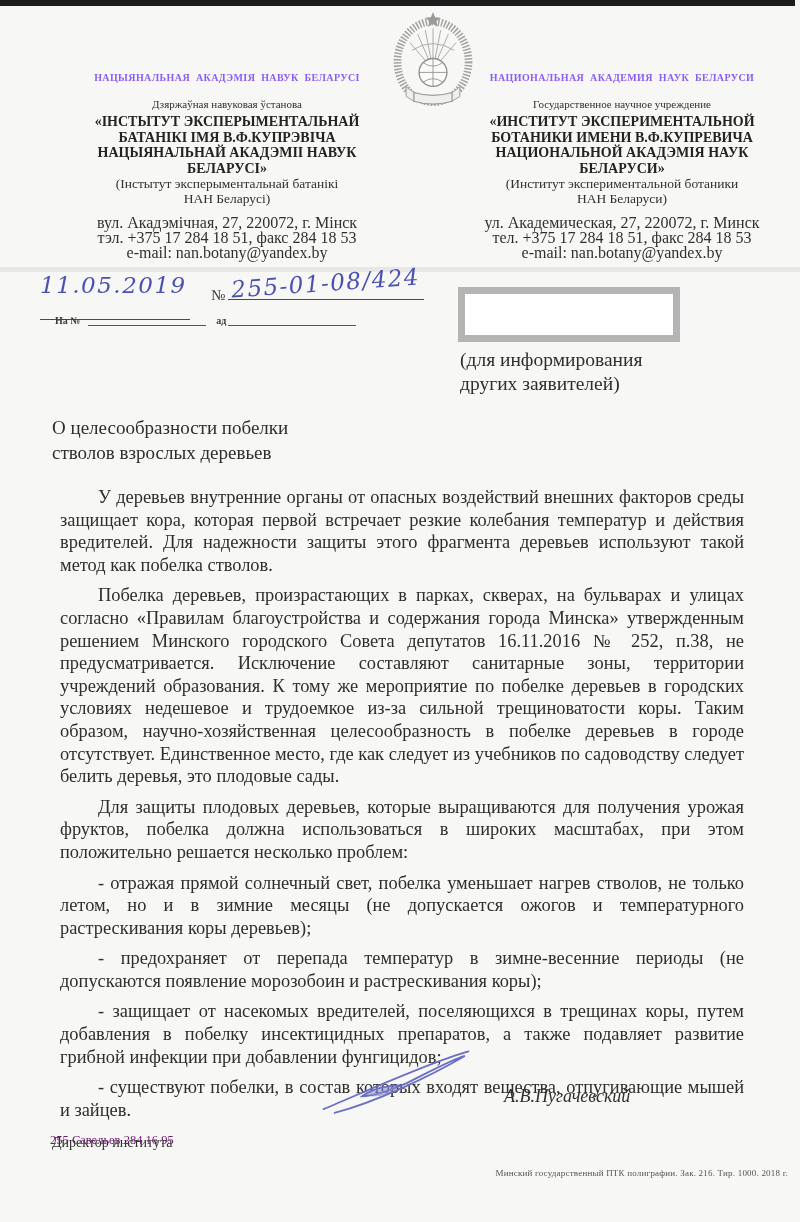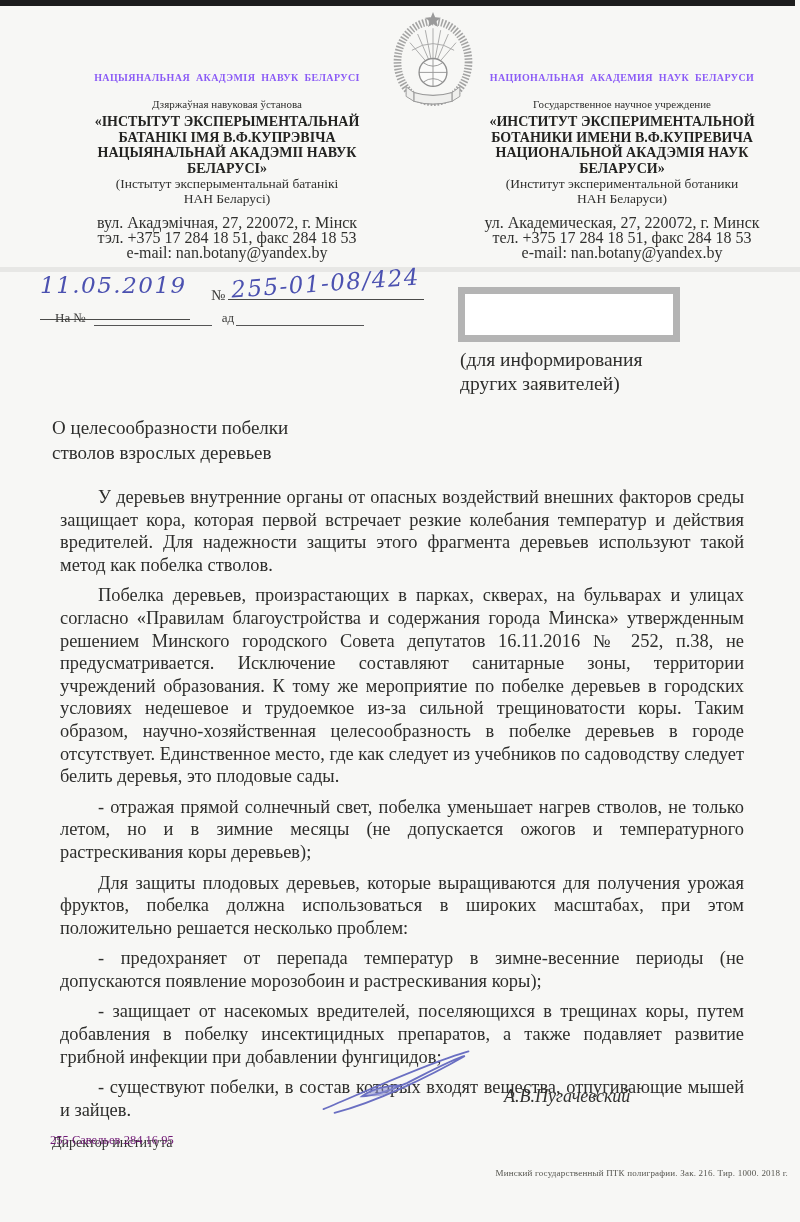--- a/index.html
+++ b/index.html
@@ -17,21 +17,21 @@
   .lh-short{font-size:13.5px;line-height:15px;}
   .lh-addr{margin-top:9px;font-size:16px;line-height:15px;}
   .hw{font-style:italic;color:#4b51b0;font-family:"DejaVu Serif","Liberation Serif",serif;
       font-size:23px;letter-spacing:1.5px;white-space:nowrap;}
   .hw-date-wrap{position:absolute;left:40px;top:272px;width:150px;
       border-bottom:1.5px solid #4a4a48;padding-bottom:21px;}
   .no-sign{position:absolute;left:211px;top:287px;font-size:15px;color:#3a3a38;}
   .hw-num-wrap{position:absolute;left:228px;top:270px;width:196px;text-align:center;
       border-bottom:1.5px solid #4a4a48;padding-bottom:3px;}
   .hw-num-wrap .hw{display:inline-block;transform:rotate(-4deg);}
-  .ref-row{position:absolute;left:55px;top:310px;display:flex;align-items:flex-end;font-size:13px;color:#3a3a38;}
+  .ref-row{position:absolute;left:55px;top:310px;display:flex;align-items:flex-end;font-size:10px;color:#3a3a38;font-weight:bold;}
   .ref-line{display:inline-block;border-bottom:1px solid #555;height:15px;}
   .ref-line.l1{width:118px;margin-left:8px;margin-right:10px;}
   .ref-line.l2{width:128px;margin-left:2px;}
   .redaction{position:absolute;left:458px;top:287px;width:208px;height:41px;
       border:7px solid #b4b4b4;background:#ffffff;}
   .info-note{position:absolute;left:460px;top:348px;width:228px;font-size:19.5px;line-height:24px;color:#2e2e2c;}
   .subject{position:absolute;left:52px;top:415px;width:300px;font-size:19px;line-height:25px;color:#2e2e2c;}
   .bodytext{position:absolute;left:52px;top:478px;width:700px;font-size:18.4px;line-height:22.6px;color:#2e2e2c;}
   .bodytext p{margin:8px;text-indent:38px;text-align:justify;}
   .sig-title{position:absolute;left:52px;top:1135px;font-size:14px;}
@@ -130,22 +130,22 @@
   </div>
 
   <div class="redaction"></div>
   <div class="info-note">(для информирования других заявителей)</div>
 
   <div class="subject">О целесообразности побелки стволов взрослых деревьев</div>
 
   <div class="bodytext">
     <p>У деревьев внутренние органы от опасных воздействий внешних факторов среды защищает кора, которая первой встречает резкие колебания температур и действия вредителей. Для надежности защиты этого фрагмента деревьев используют такой метод как побелка стволов.</p>
     <p>Побелка деревьев, произрастающих в парках, скверах, на бульварах и улицах согласно «Правилам благоустройства и содержания города Минска» утвержденным решением Минского городского Совета депутатов 16.11.2016 № 252, п.38, не предусматривается. Исключение составляют санитарные зоны, территории учреждений образования. К тому же мероприятие по побелке деревьев в городских условиях недешевое и трудоемкое из-за сильной трещиноватости коры. Таким образом, научно-хозяйственная целесообразность в побелке деревьев в городе отсутствует. Единственное место, где как следует из учебников по садоводству следует белить деревья, это плодовые сады.</p>
+    <p>Для защиты плодовых деревьев, которые выращиваются для получения урожая фруктов, побелка должна использоваться в широких масштабах, при этом положительно решается несколько проблем:</p>
     <p>- отражая прямой солнечный свет, побелка уменьшает нагрев стволов, не только летом, но и в зимние месяцы (не допускается ожогов и температурного растрескивания коры деревьев);</p>
-    <p>Для защиты плодовых деревьев, которые выращиваются для получения урожая фруктов, побелка должна использоваться в широких масштабах, при этом положительно решается несколько проблем:</p>
     <p>- предохраняет от перепада температур в зимне-весенние периоды (не допускаются появление морозобоин и растрескивания коры);</p>
     <p>- защищает от насекомых вредителей, поселяющихся в трещинах коры, путем добавления в побелку инсектицидных препаратов, а также подавляет развитие грибной инфекции при добавлении фунгицидов;</p>
     <p>- существуют побелки, в состав которых входят вещества, отпугивающие мышей и зайцев.</p>
   </div>
 
   <div class="sig-title">Директор института</div>
   <svg class="sig-scribble" viewBox="0 0 170 75">
     <g fill="none" stroke="#6a6fc2" stroke-width="2" stroke-linecap="round">
       <path d="M6 66 C 40 52, 118 16, 164 3"></path>
       <path d="M18 70 C 64 58, 122 30, 160 8 C 148 11, 118 27, 96 38 C 80 45, 60 52, 48 52 C 58 44, 76 40, 88 40"></path>

